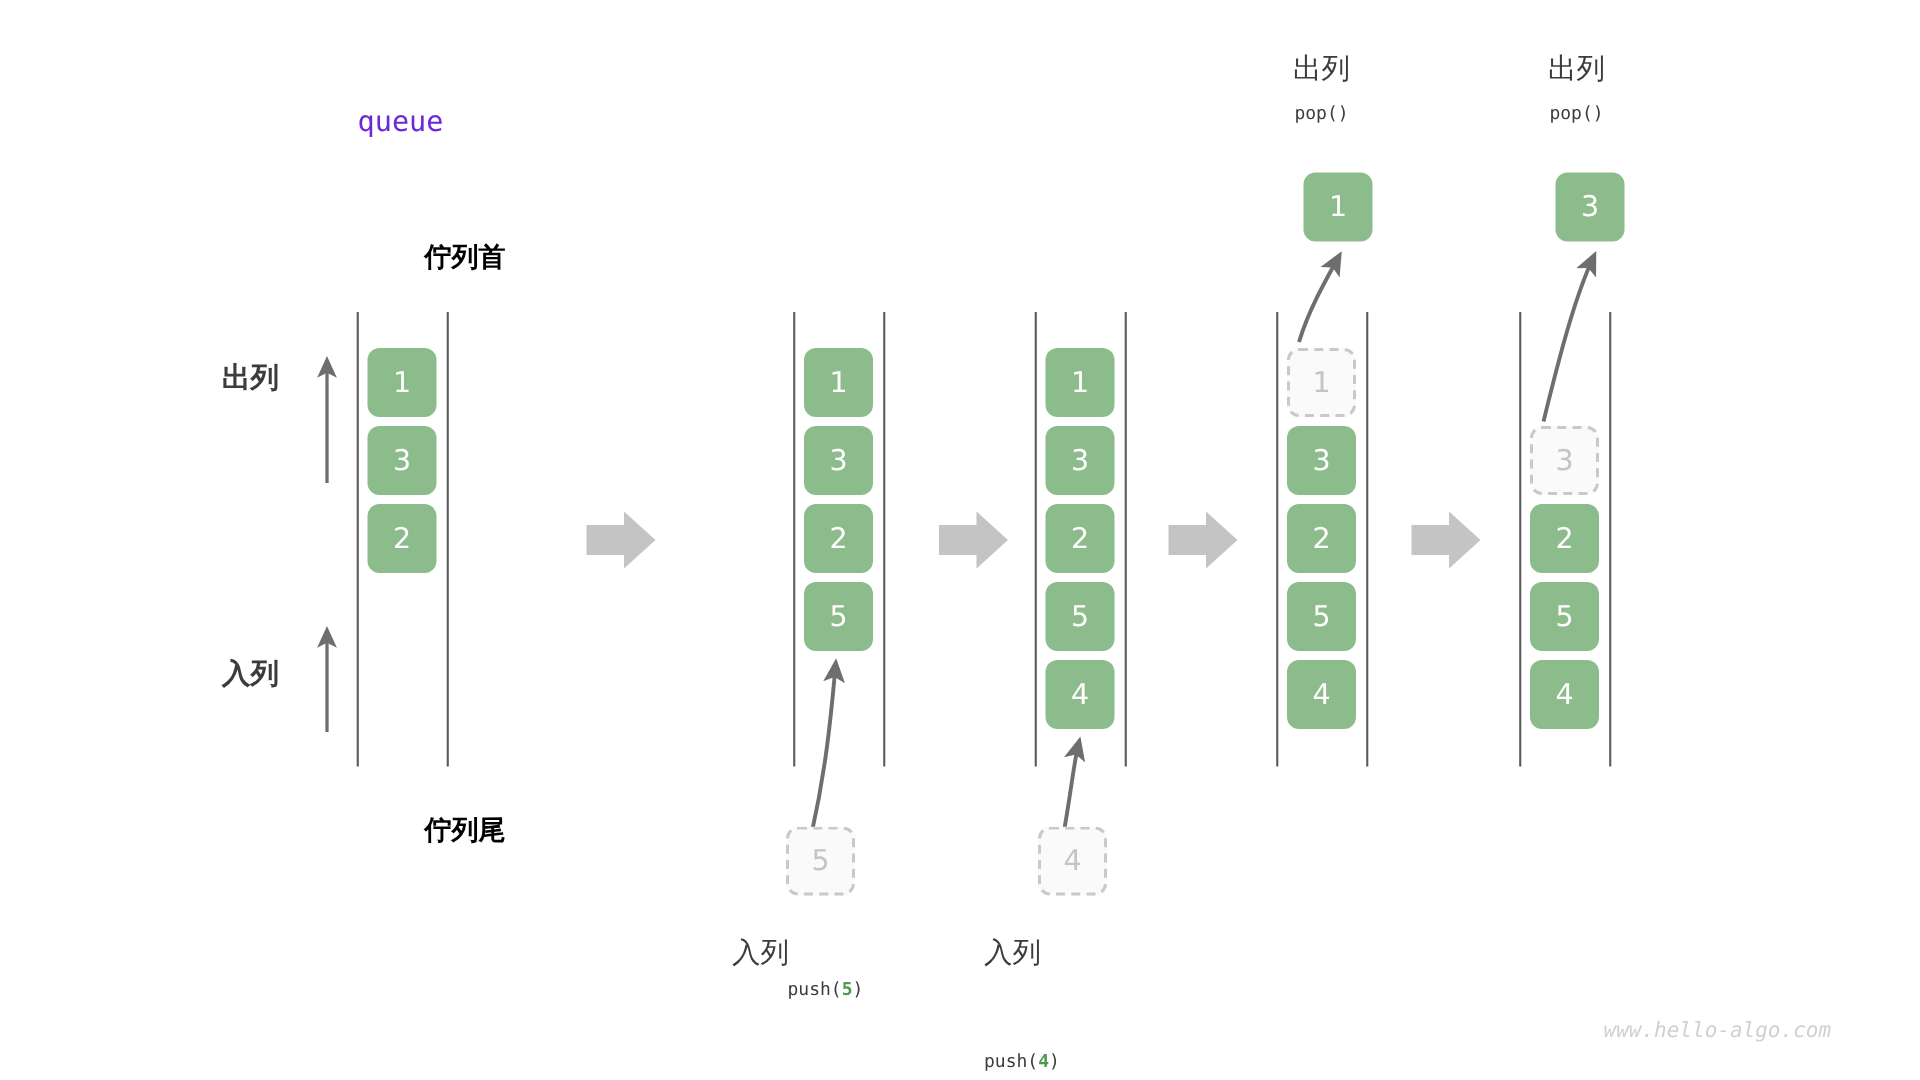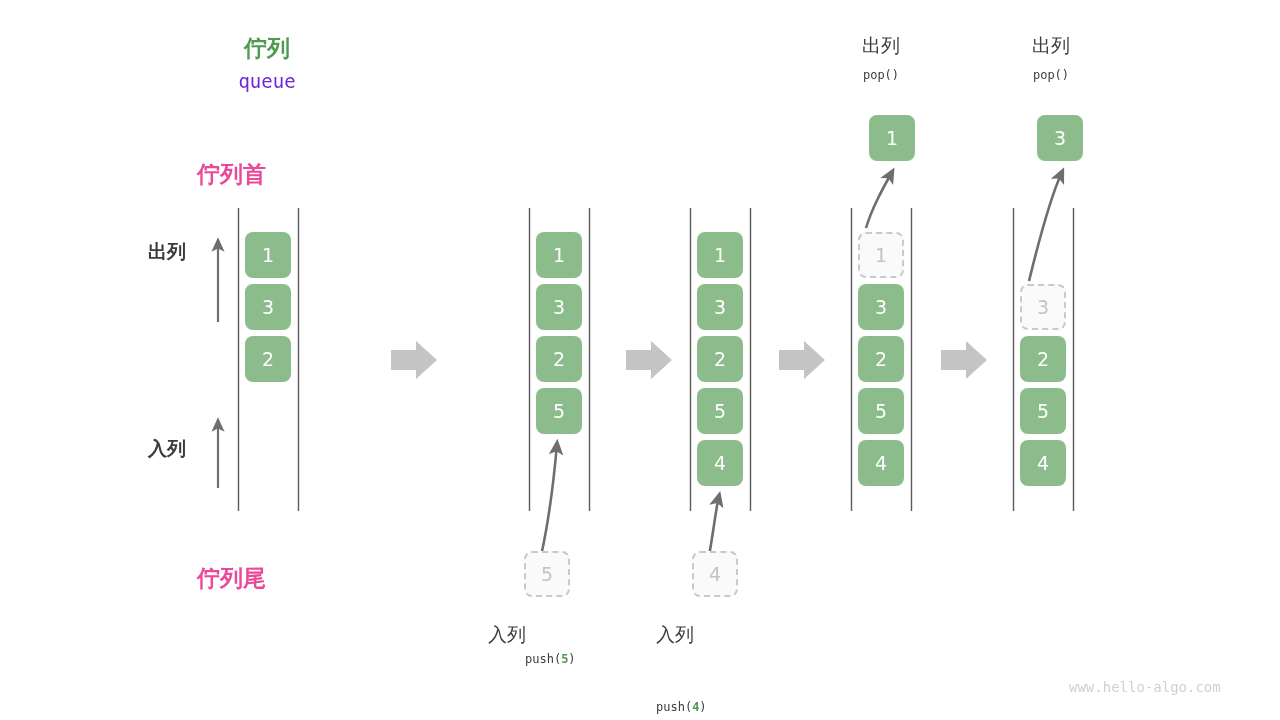--- a/index.html
+++ b/index.html
@@ -34,24 +34,24 @@
     white-space: nowrap;
   }
   .title-en {
     font-size: 19px;
     font-family: "DejaVu Sans Mono", "Liberation Mono", monospace;
     color: #6d28d9;
     text-align: center;
     white-space: nowrap;
   }
   .label-bold {
-    font-size: 23px;
+    font-size: 18px;
     font-weight: bold;
-    color: #ec4899;
-    text-align: left;
+    color: #000000;
+    text-align: right;
     white-space: nowrap;
   }
   .label-side {
     font-size: 19px;
     font-weight: bold;
     color: #3c3c3c;
     white-space: nowrap;
   }
   .op-cn {
     font-size: 19px;
@@ -66,20 +66,21 @@
     text-align: center;
     white-space: nowrap;
   }
   .op-code .num { color: #4e9a51; font-weight: bold; }
 
   .watermark {
     font-size: 14px;
     font-family: "DejaVu Sans Mono", "Liberation Mono", monospace;
     color: #d0d0d0;
     white-space: nowrap;
+    font-style: italic;
   }
 
   
   .cell {
     width: 46px;
     height: 46px;
     border-radius: 8px;
     display: flex;
     align-items: center;
     justify-content: center;
@@ -154,25 +155,24 @@
       <path d="M626,350 L651,350 L651,341 L672,360 L651,379 L651,370 L626,370 Z"></path>
     </g>
     <g fill="#c4c4c4">
       <path d="M779,350 L804,350 L804,341 L825,360 L804,379 L804,370 L779,370 Z"></path>
     </g>
     <g fill="#c4c4c4">
       <path d="M941,350 L966,350 L966,341 L987,360 L966,379 L966,370 L941,370 Z"></path>
     </g>
   </svg>
 
-  <div class="abs title-cn" style="left:197px; top:33px; width:140px;">佇列</div>
   <div class="abs title-en" style="left:197px; top:70px; width:140px;">queue</div>
 
   <div class="abs label-bold" style="left:197px; top:159px; width:140px;">佇列首</div>
-  <div class="abs label-bold" style="left:197px; top:541px; width:140px;margin-top:22px;">佇列尾</div>
+  <div class="abs label-bold" style="left:197px; top:541px; width:140px;">佇列尾</div>
 
   <div class="abs label-side" style="left:148px; top:239px;">出列</div>
   <div class="abs label-side" style="left:148px; top:436px;">入列</div>
 
   <div class="abs" style="left:245px; top:232px;">
     <div class="cell filled">1</div>
     <div class="cell filled" style="margin-top:6px;">3</div>
     <div class="cell filled" style="margin-top:6px;">2</div>
   </div>
 

